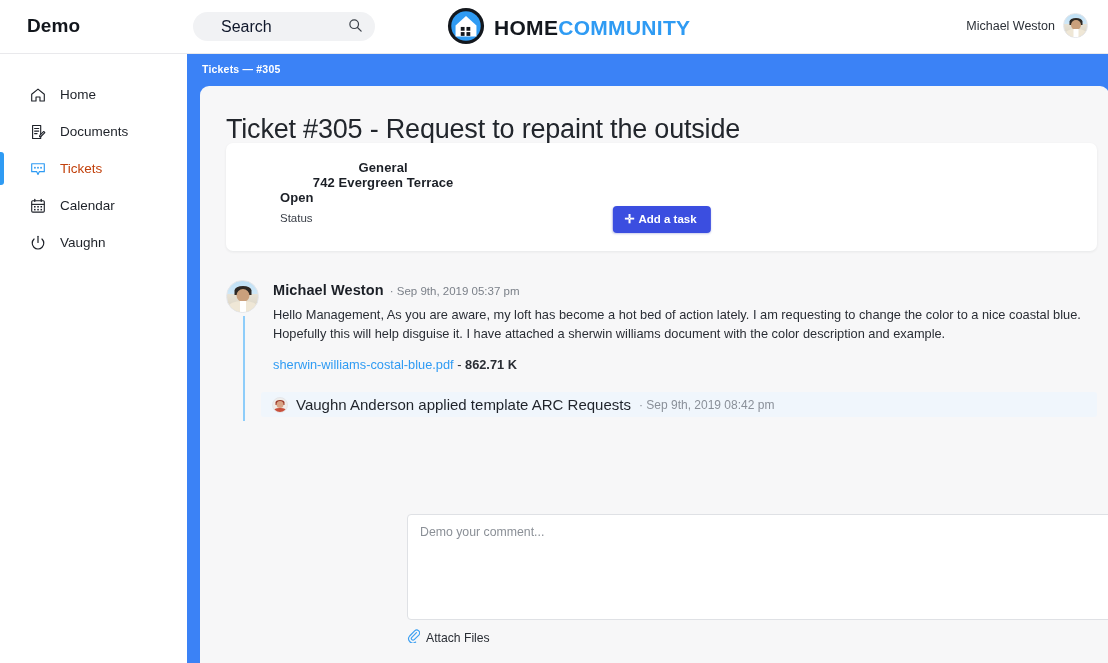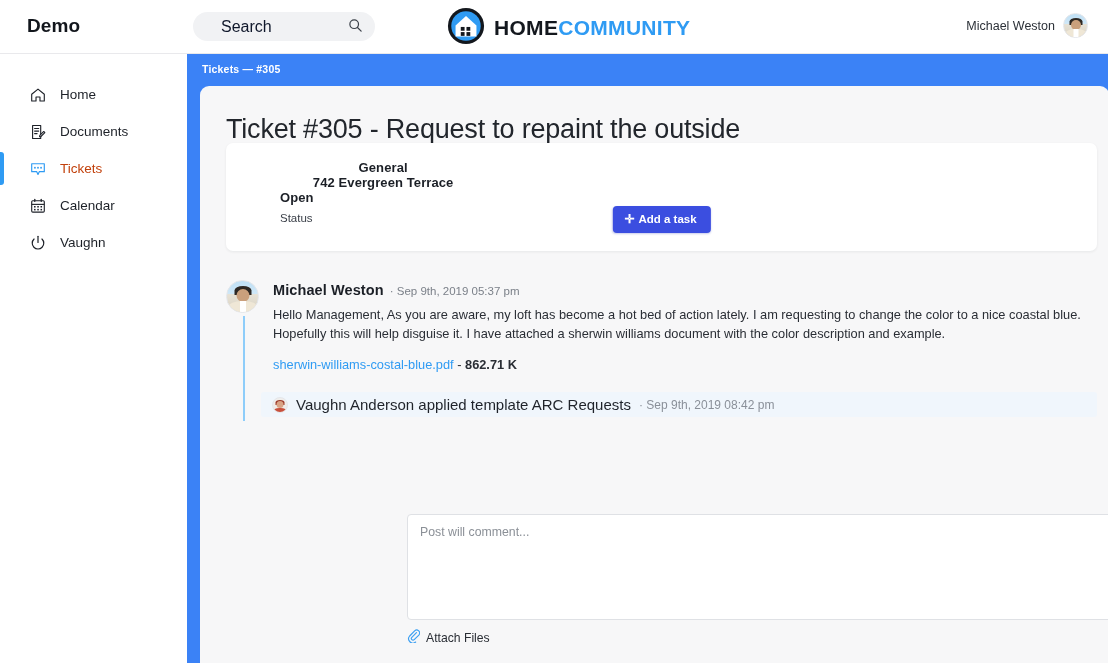--- a/index.html
+++ b/index.html
@@ -361,21 +361,21 @@
             <span class="head" style="width:7px;height:7px;top:3.5px;"></span>
             <span class="body" style="width:14px;height:7px;top:10px;"></span>
           </span>
           <span class="sys-text">Vaughn Anderson applied template ARC Requests</span>
           <span class="sys-time">Sep 9th, 2019 08:42 pm</span>
         </div>
       </div>
     </div>
 
     <div class="composer">
-      <span class="ph">Post will comment...</span>
+      <span class="ph">Demo your comment...</span>
     </div>
 
     <div class="composer-foot">
       <span class="attach">
         <span>
           <svg width="13" height="14" viewBox="0 0 14 16">
             <path d="M10.4 4.2 L5.1 9.5 a1.9 1.9 0 0 0 2.7 2.7 l5.3-5.3 a3.4 3.4 0 0 0-4.8-4.8 L2.6 8 a4.9 4.9 0 0 0 6.9 6.9" fill="none" stroke="#3b9ff2" stroke-width="1.3" stroke-linecap="round" stroke-linejoin="round"></path>
           </svg>
         </span>
         <span>Attach Files</span>

